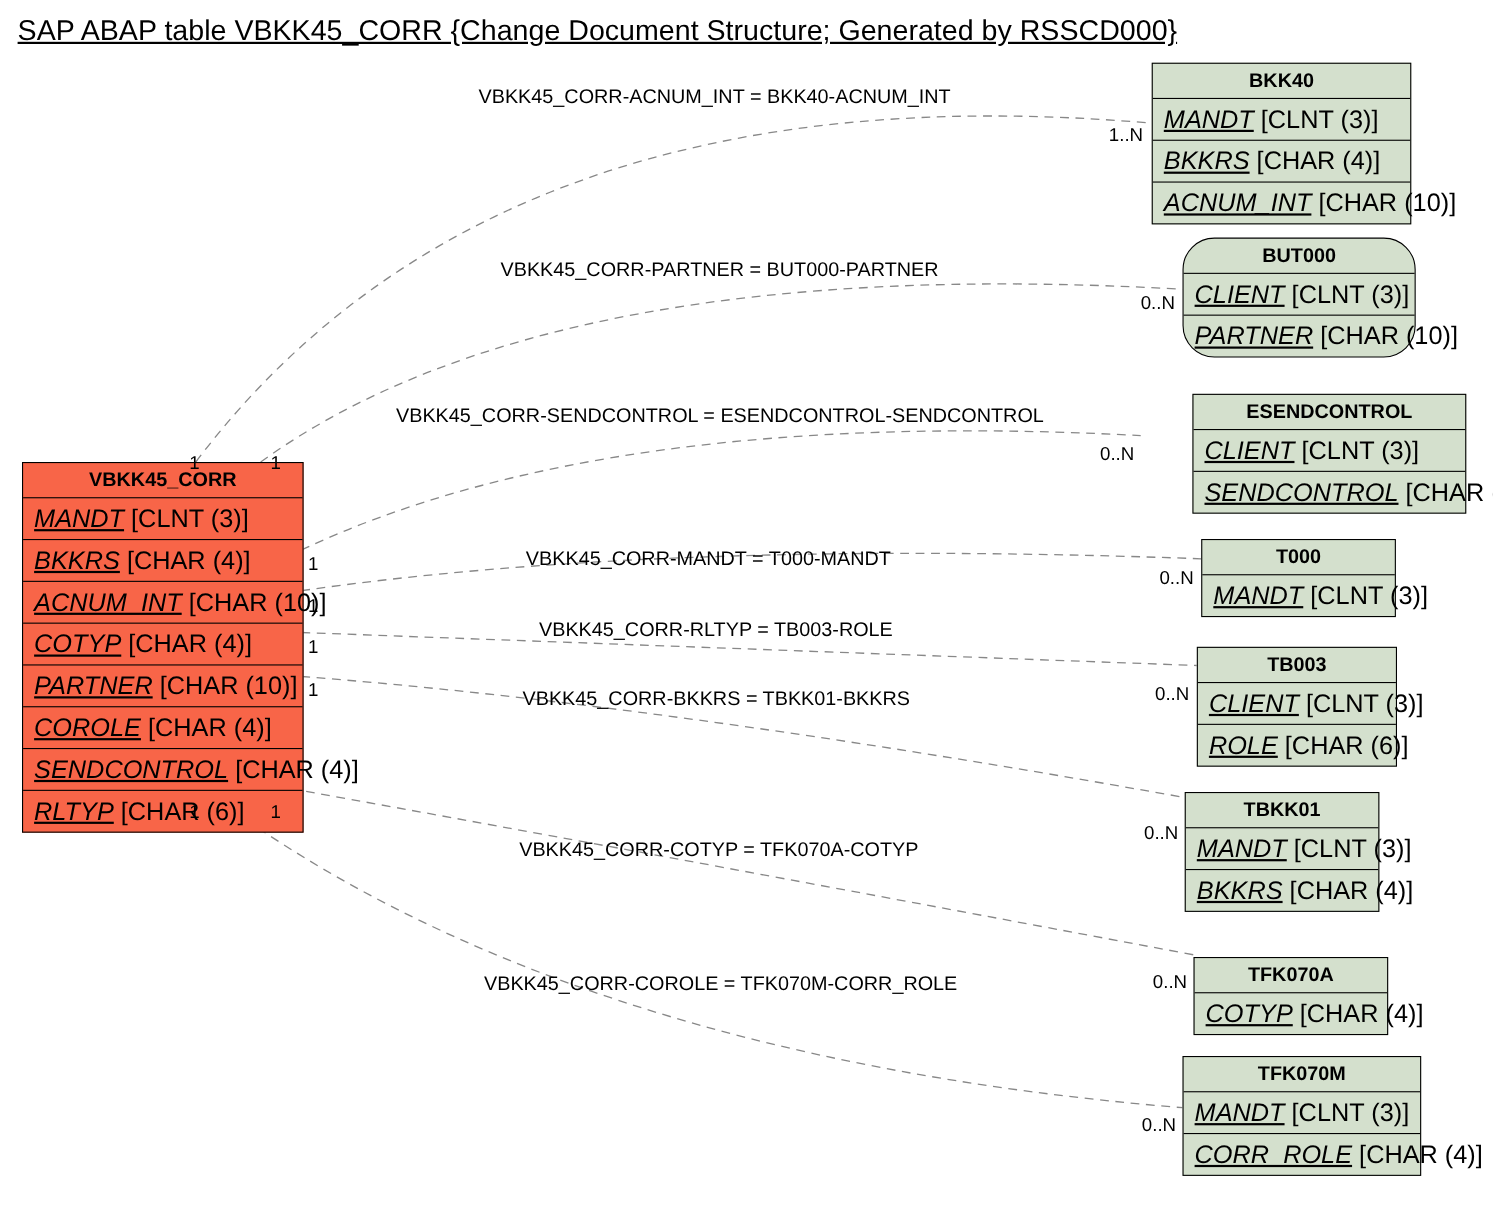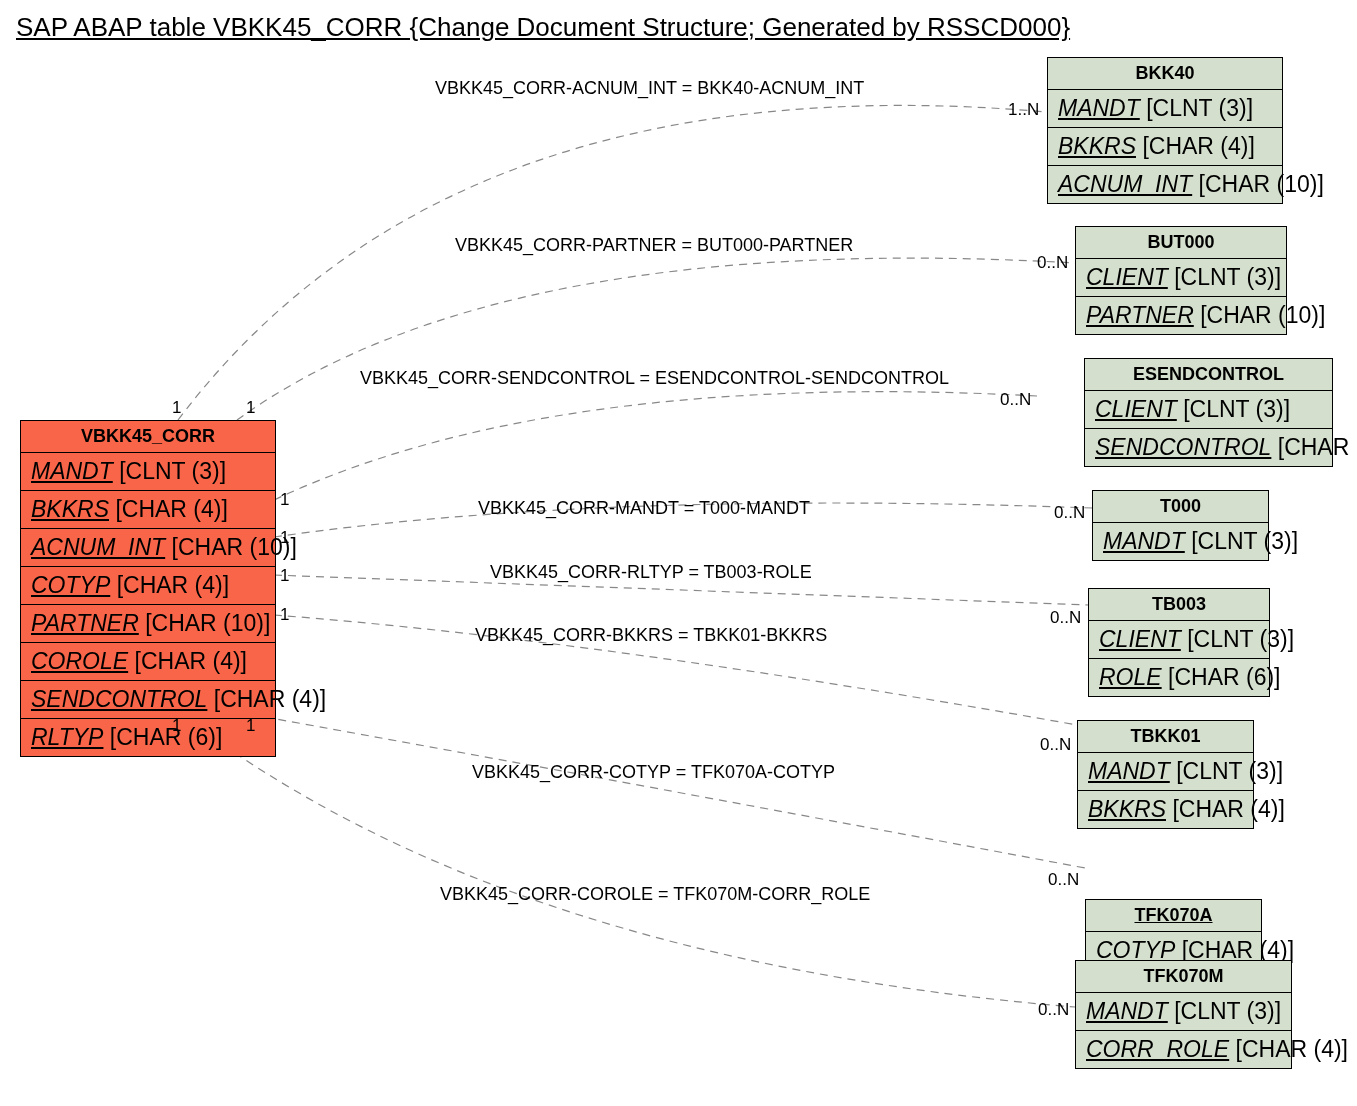--- a/index.html
+++ b/index.html
@@ -47,20 +47,21 @@
     font-size: 18px;
     color: #000000;
     background: rgba(255,255,255,0);
     white-space: nowrap;
     text-align: center;
   }
   .card {
     position: absolute;
     font-size: 17px;
     color: #000;
+    margin-top: 13px;
   }
   svg.lines {
     position: absolute;
     top: 0; left: 0;
     width: 1357px; height: 1106px;
     pointer-events: none;
   }
   svg.lines path {
     fill: none;
     stroke: #888;
@@ -96,21 +97,21 @@
   <div class="entity-row"><span class="field">RLTYP</span> <span>[CHAR (6)]</span></div>
 </div>
 
 <div class="entity" style="left:1047px; top:57px; width:234px;">
   <div class="entity-header">BKK40</div>
   <div class="entity-row"><span class="field">MANDT</span> <span>[CLNT (3)]</span></div>
   <div class="entity-row"><span class="field">BKKRS</span> <span>[CHAR (4)]</span></div>
   <div class="entity-row"><span class="field">ACNUM_INT</span> <span>[CHAR (10)]</span></div>
 </div>
 
-<div class="entity" style="left:1075px; top:226px; width:210px;">
+<div class="entity" style="left:1075px; top:216px; width:210px;border-radius:29px;">
   <div class="entity-header">BUT000</div>
   <div class="entity-row"><span class="field">CLIENT</span> <span>[CLNT (3)]</span></div>
   <div class="entity-row"><span class="field">PARTNER</span> <span>[CHAR (10)]</span></div>
 </div>
 
 <div class="entity" style="left:1037px; top:358px; width:247px;margin-left:47px;">
   <div class="entity-header">ESENDCONTROL</div>
   <div class="entity-row"><span class="field">CLIENT</span> <span>[CLNT (3)]</span></div>
   <div class="entity-row"><span class="field">SENDCONTROL</span> <span>[CHAR (4)]</span></div>
 </div>
@@ -125,21 +126,21 @@
   <div class="entity-row"><span class="field">CLIENT</span> <span>[CLNT (3)]</span></div>
   <div class="entity-row"><span class="field">ROLE</span> <span>[CHAR (6)]</span></div>
 </div>
 
 <div class="entity" style="left:1077px; top:720px; width:175px;">
   <div class="entity-header">TBKK01</div>
   <div class="entity-row"><span class="field">MANDT</span> <span>[CLNT (3)]</span></div>
   <div class="entity-row"><span class="field">BKKRS</span> <span>[CHAR (4)]</span></div>
 </div>
 
-<div class="entity" style="left:1085px; top:899px; width:175px;text-decoration:underline;">
+<div class="entity" style="left:1085px; top:870px; width:175px;">
   <div class="entity-header">TFK070A</div>
   <div class="entity-row"><span class="field">COTYP</span> <span>[CHAR (4)]</span></div>
 </div>
 
 <div class="entity" style="left:1075px; top:960px; width:215px;">
   <div class="entity-header">TFK070M</div>
   <div class="entity-row"><span class="field">MANDT</span> <span>[CLNT (3)]</span></div>
   <div class="entity-row"><span class="field">CORR_ROLE</span> <span>[CHAR (4)]</span></div>
 </div>
 

